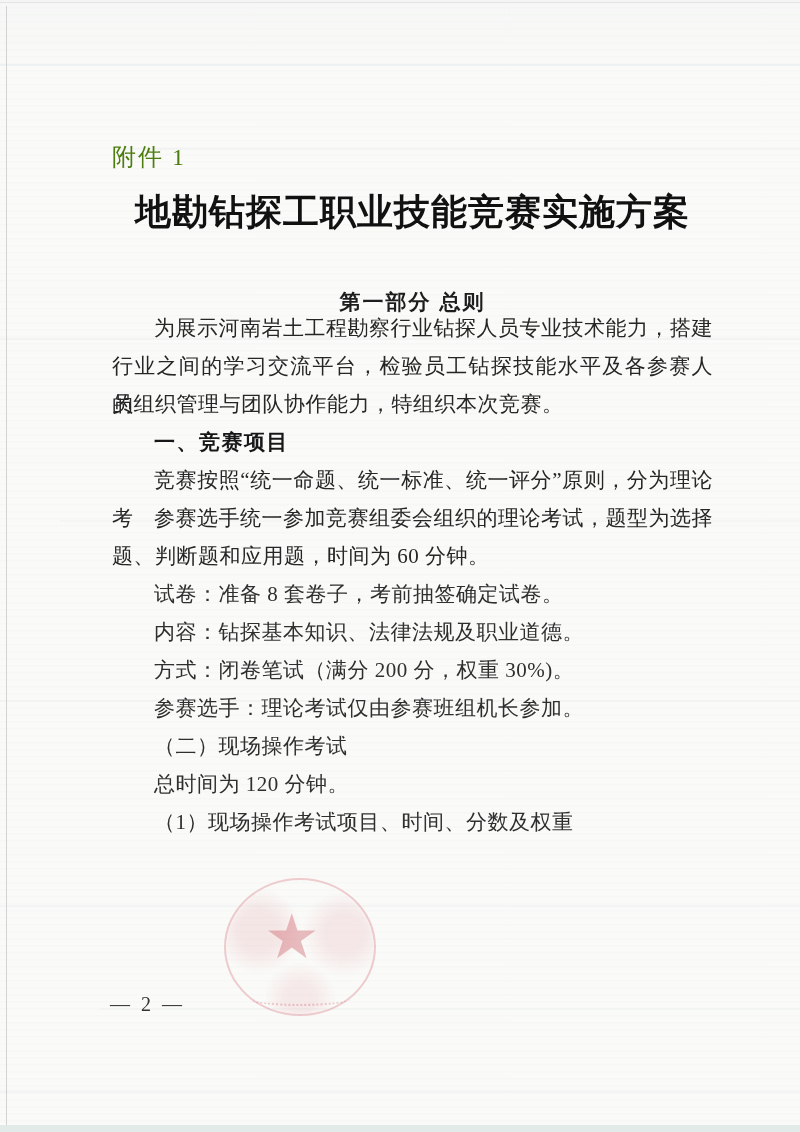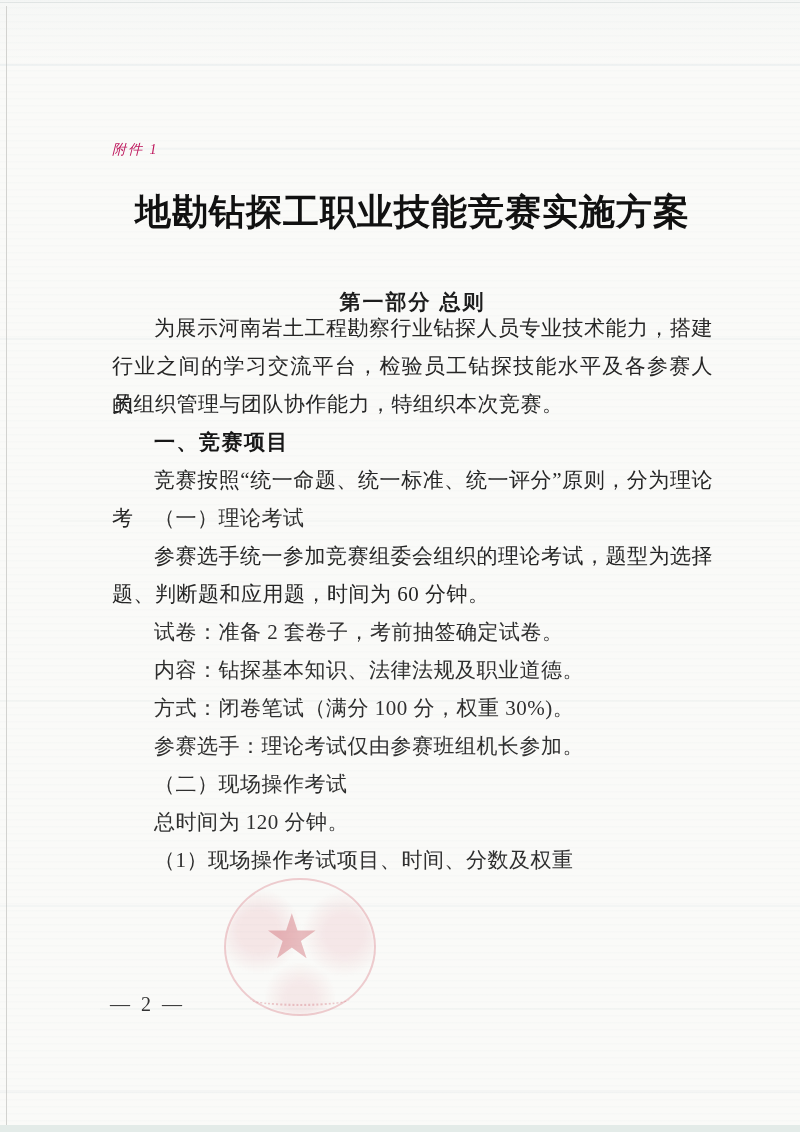--- a/index.html
+++ b/index.html
@@ -16,21 +16,21 @@
       repeating-linear-gradient(180deg,
         rgba(186,200,206,0.05) 0px, rgba(186,200,206,0.05) 1px,
         rgba(255,255,255,0) 2px, rgba(255,255,255,0) 7px),
       linear-gradient(180deg, rgba(210,222,226,0.10) 0%, rgba(255,255,255,0) 6%);
   }
   .streak{position:absolute;pointer-events:none;background:rgba(178,196,203,0.14);}
   .edge-left{position:absolute;left:6px;top:6px;bottom:0;width:1px;background:#d2d2cf;}
   .edge-top{position:absolute;left:0;top:2px;right:0;height:1px;background:rgba(160,170,175,0.25);}
   .edge-bottom{position:absolute;left:0;bottom:0;right:0;height:7px;background:#e3ebe8;}
 
-  .attachment{position:absolute;left:112px;top:141px;font-size:14px;letter-spacing:2px;color:#be185d;font-style:italic;}
+  .attachment{position:absolute;left:112px;top:141px;font-size:24px;letter-spacing:2px;color:#4d7c0f;}
   .doc-title{
     position:absolute;left:112px;top:188px;width:601px;text-align:center;
     font-size:36px;font-weight:bold;letter-spacing:1px;color:#111;
     font-family:"Liberation Serif","DejaVu Serif",serif;
   }
   .part-heading{
     position:absolute;left:112px;top:288px;width:601px;text-align:center;
     font-size:21px;font-weight:bold;color:#1d1d1d;
     font-family:"Liberation Sans","DejaVu Sans",sans-serif;letter-spacing:2px;
   }
@@ -91,26 +91,25 @@
 <div class="doc-title">地勘钻探工职业技能竞赛实施方案</div>
 
 <div class="part-heading">第一部分  总则</div>
 
 <div class="body-block">
   <div class="line stretch indent">为展示河南岩土工程勘察行业钻探人员专业技术能力，搭建</div>
   <div class="line stretch">行业之间的学习交流平台，检验员工钻探技能水平及各参赛人员</div>
   <div class="line">的组织管理与团队协作能力，特组织本次竞赛。</div>
   <div class="line indent hbold">一、竞赛项目</div>
   <div class="line stretch indent">竞赛按照“统一命题、统一标准、统一评分”原则，分为理论考</div>
-  <div class="line indent kai">（一）理论考试</div>
   <div class="line stretch indent">参赛选手统一参加竞赛组委会组织的理论考试，题型为选择</div>
   <div class="line">题、判断题和应用题，时间为 60 分钟。</div>
-  <div class="line indent kai">试卷：准备 2 套卷子，考前抽签确定试卷。</div>
+  <div class="line indent kai">试卷：准备 8 套卷子，考前抽签确定试卷。</div>
   <div class="line indent kai">内容：钻探基本知识、法律法规及职业道德。</div>
-  <div class="line indent kai">方式：闭卷笔试（满分 100 分，权重 30%)。</div>
+  <div class="line indent kai">方式：闭卷笔试（满分 200 分，权重 30%)。</div>
   <div class="line indent kai">参赛选手：理论考试仅由参赛班组机长参加。</div>
   <div class="line indent kai">（二）现场操作考试</div>
   <div class="line indent kai">总时间为 120 分钟。</div>
   <div class="line indent kai">（1）现场操作考试项目、时间、分数及权重</div>
 </div>
 
 <div class="stamp">
   <div class="blob"></div>
   <span class="star">★</span>
   <div class="arc"></div>

